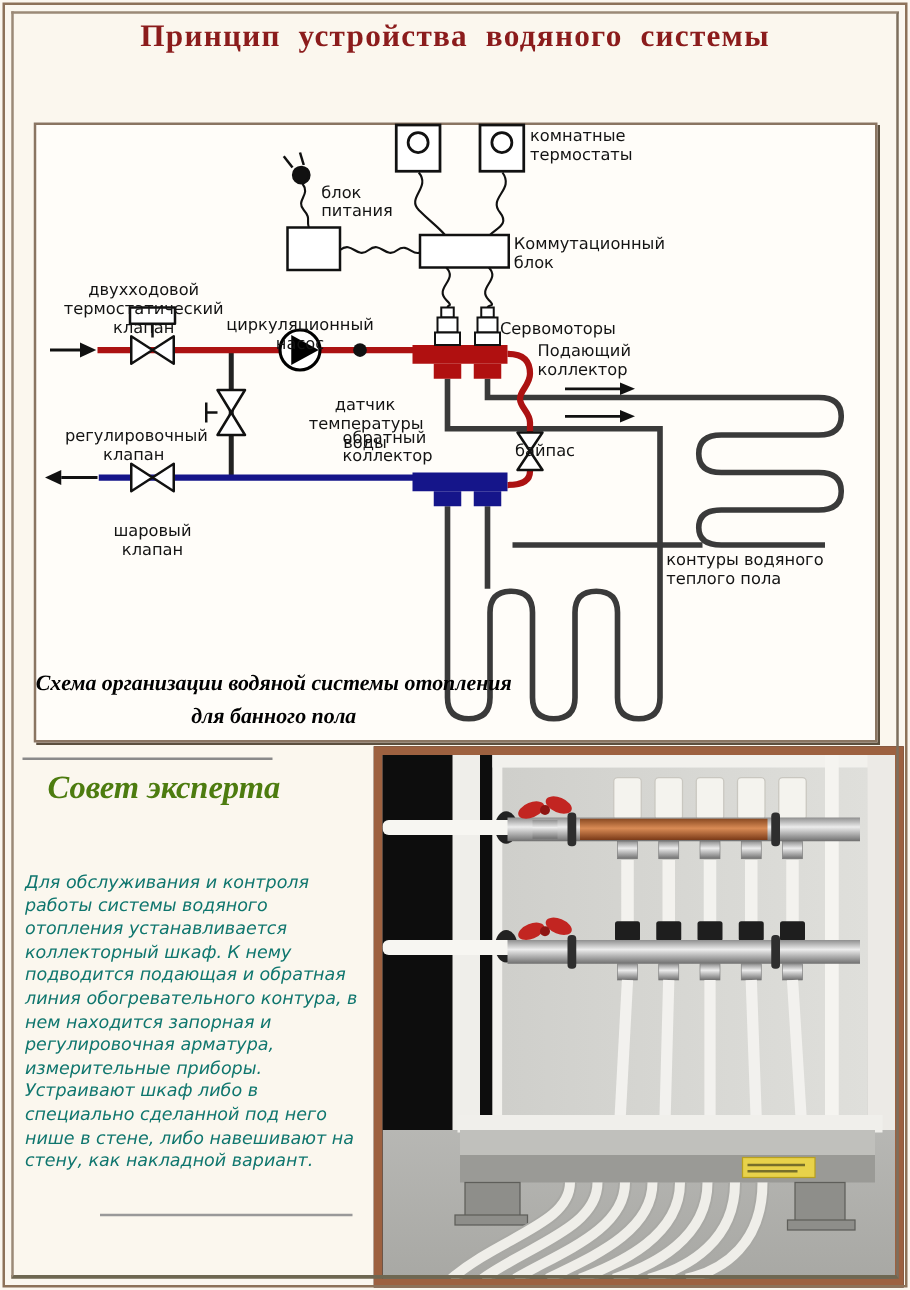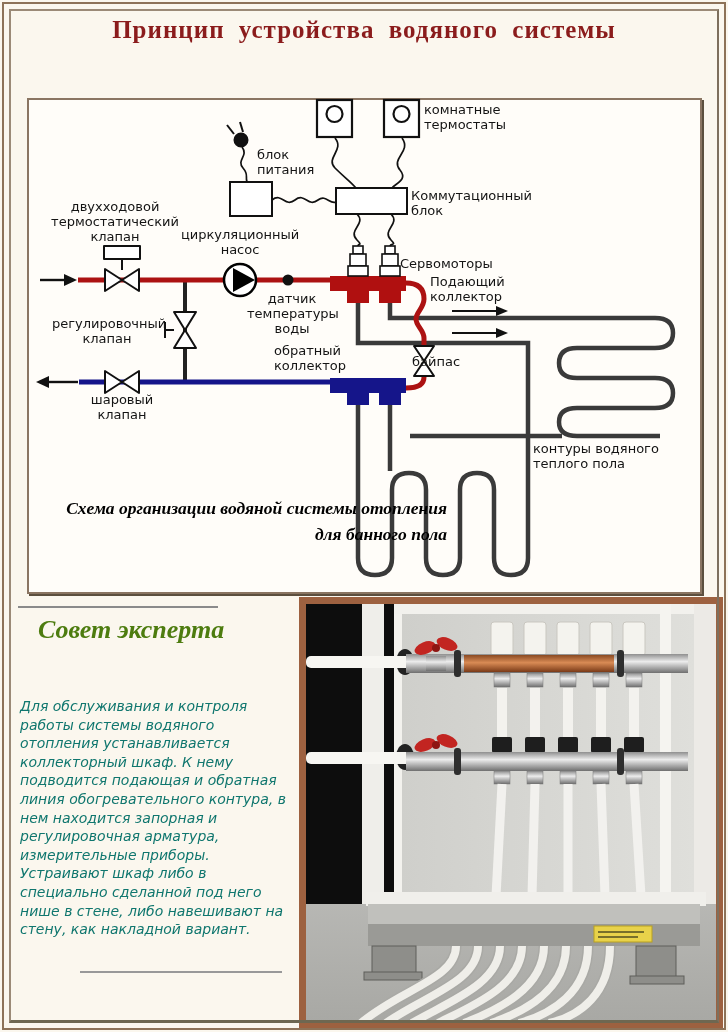--- a/index.html
+++ b/index.html
@@ -7,23 +7,23 @@
        font-family:"DejaVu Sans",sans-serif;}
   .border-outer{position:absolute;inset:2px;border:2px solid #8d7258;pointer-events:none;z-index:50;}
   .border-inner{position:absolute;inset:9px;border:2px solid #9b8a77;border-bottom:3px solid #6e6751;
        border-right:2px solid #7d6f5d;pointer-events:none;z-index:50;}
   .title{position:absolute;top:15px;left:0;right:0;text-align:center;
        font:bold 25px/30px "Liberation Serif",serif;color:#8b1c1c;word-spacing:7px;letter-spacing:1px;}
   .dframe{position:absolute;left:27px;top:98px;width:671px;height:492px;background:#fffdf9;
        border:2px solid #8a7562;box-shadow:2px 2px 0 0 #5c4f3e;}
   .schem{position:absolute;left:0;top:0;width:728px;height:600px;}
   .dl{position:absolute;font:13px/15px "DejaVu Sans",sans-serif;color:#141414;white-space:pre-line;}
-  .c{text-align:center;}
-  .cap{position:absolute;left:37px;width:410px;text-align:right;
-       font:bold italic 17.5px/24px "Liberation Serif",serif;color:#000;}
+  .c{text-align:center;margin-top:26px;}
+  .cap{position:absolute;left:14px;width:410px;text-align:center;
+       font:bold italic 17.5px/24px "Liberation Serif",serif;color:#000;margin-top:38px;}
   .xrule{position:absolute;height:2px;background:#8a8a8a;}
   .xhead{position:absolute;left:38px;top:615px;font:bold italic 26px "Liberation Serif",serif;color:#4d7c0f;}
   .xbody{position:absolute;left:20px;top:697px;width:274px;
        font:italic 14px/18.6px "DejaVu Sans",sans-serif;color:#0f766e;}
   .photo{position:absolute;left:299px;top:597px;width:410px;height:419px;
        border:7px solid #9d6140;background:#111;}
 </style>
 </head>
 <body>
 

